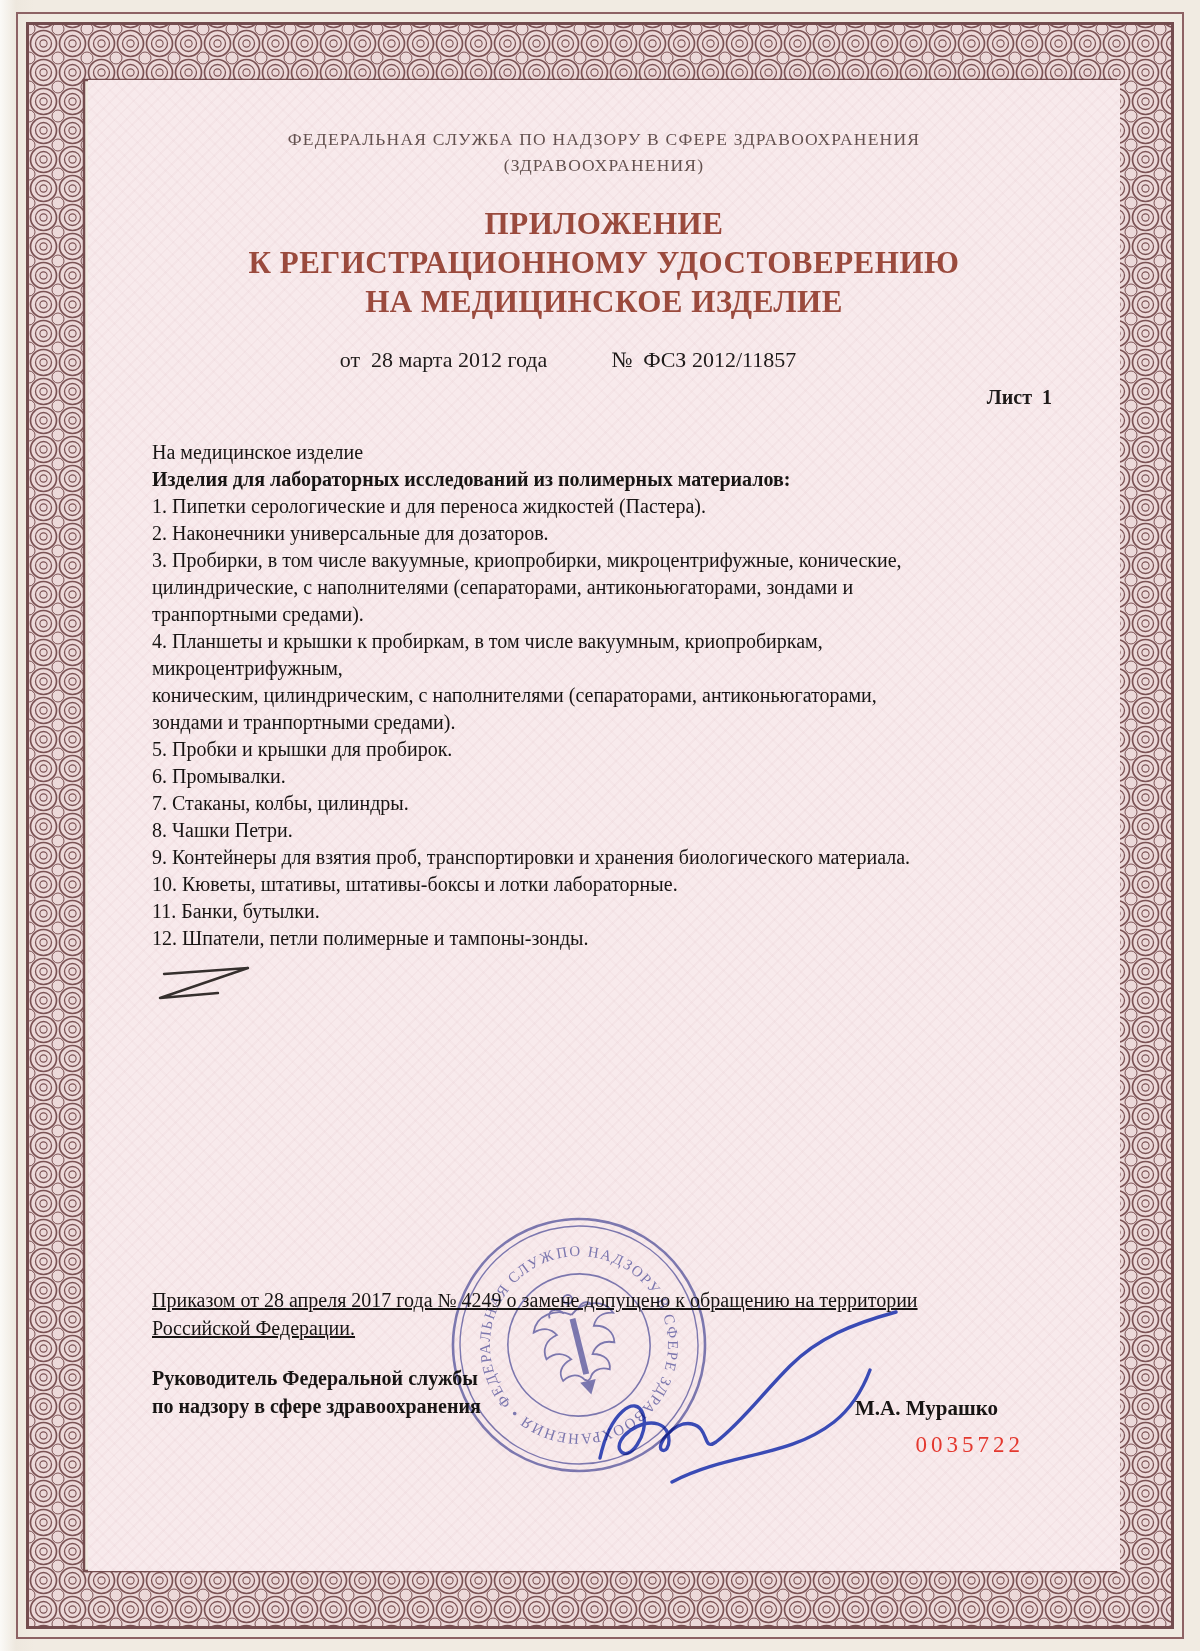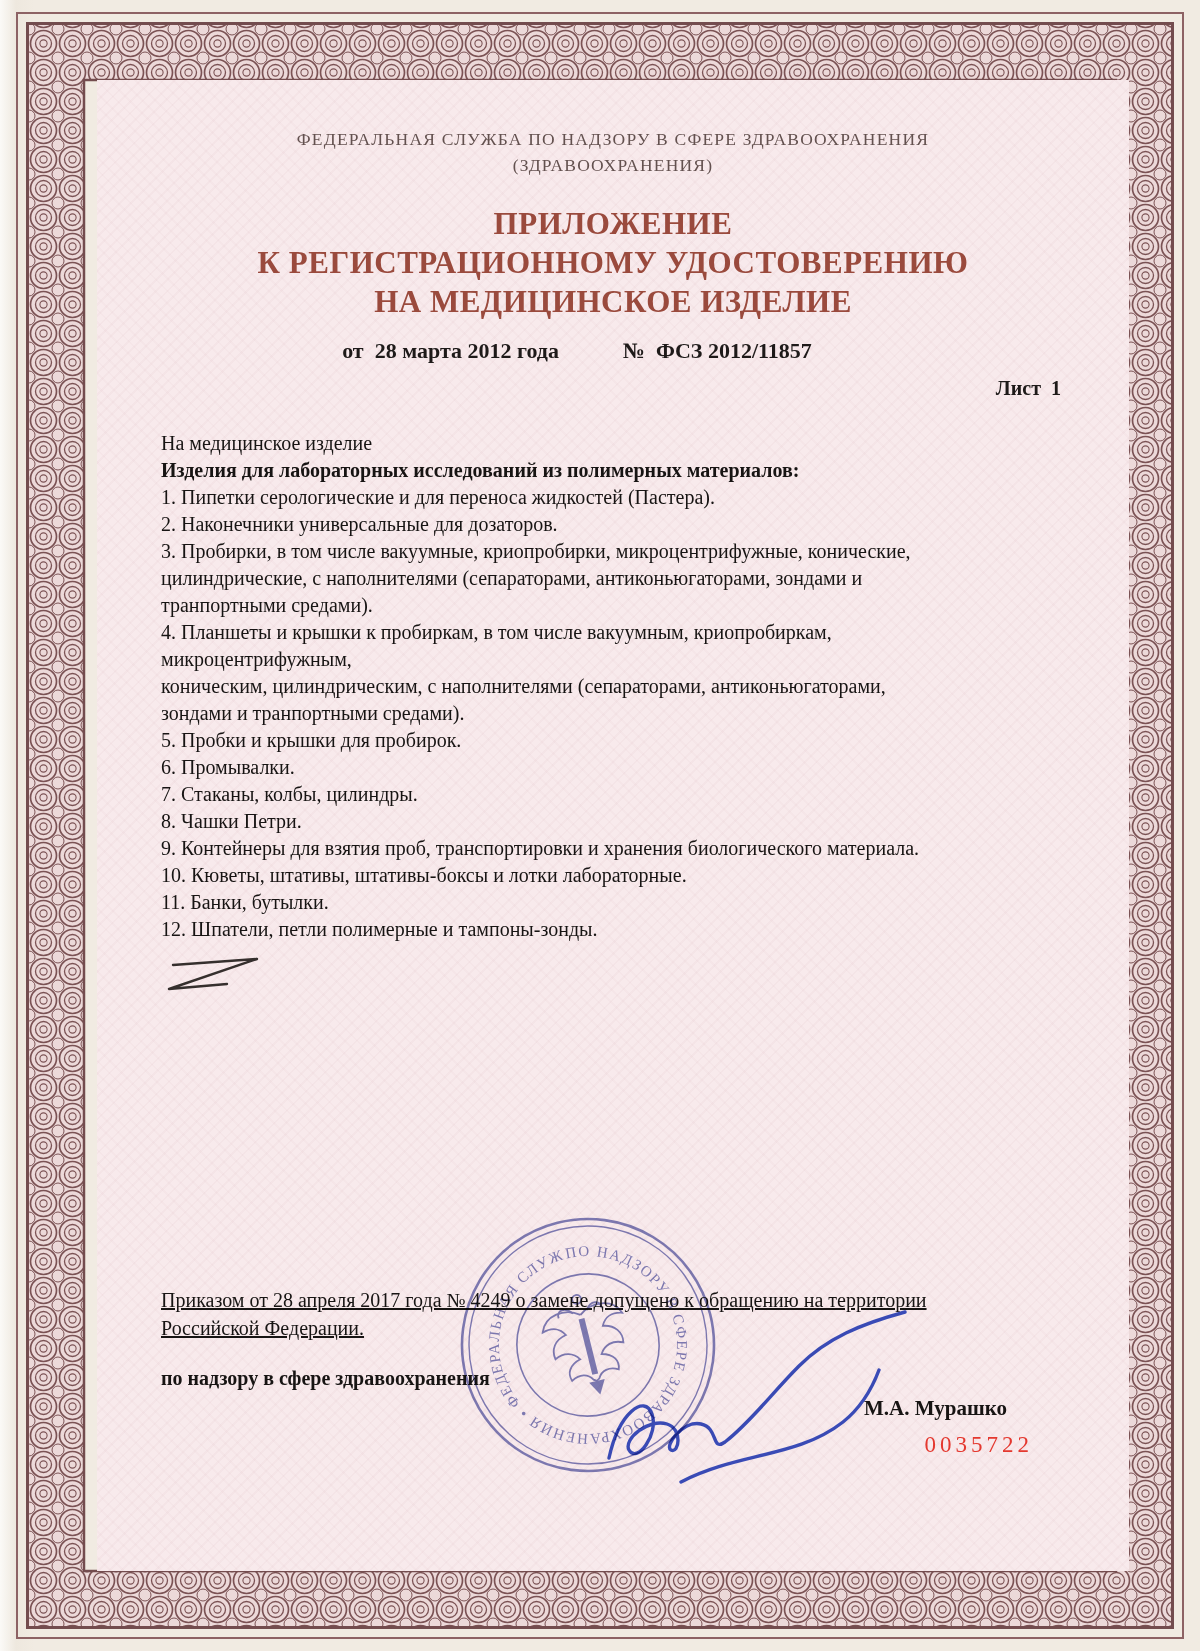--- a/index.html
+++ b/index.html
@@ -4,34 +4,34 @@
 <style>
   * { margin:0; padding:0; box-sizing:border-box; }
   html,body { background:#d9d5cd; }
   body { font-family:"Liberation Serif","DejaVu Serif",serif; }
 
   .page { position:relative; width:1200px; height:1651px; margin:0 auto;
           background:linear-gradient(90deg,#fbfaf7 0,#eee8de 16px,#f1ebe2 34px,#f1ebe2 100%); overflow:hidden; }
 
   .frame { position:absolute; left:0; top:0; color:var(--frame,#7b5254); }
 
-  .inner { position:absolute; left:97px; top:80px; width:1032px; height:1491px;
+  .inner { position:absolute; left:88px; top:80px; width:1032px; height:1491px;
            background-color:#f8eaec;
            background-image:
              repeating-linear-gradient(-45deg, rgba(187,132,141,0.055) 0 2px, rgba(0,0,0,0) 2px 8px),
              repeating-linear-gradient(45deg, rgba(187,132,141,0.045) 0 2px, rgba(0,0,0,0) 2px 9px); }
 
   .header { margin-top:46px; text-align:center; color:#63514f; font-size:17.5px;
             line-height:26px; letter-spacing:1.2px; }
 
   .title { margin-top:26px; text-align:center; color:var(--title,#9a4a3d); font-weight:bold;
            font-size:31px; line-height:39px; letter-spacing:.5px; }
 
-  .meta-row { margin-top:17px; text-align:center; transform:translateX(-36px);
-              font-weight:bold; font-size:22px; color:#1e1a19; }
+  .meta-row { margin-top:26px; text-align:center; transform:translateX(-36px);
+              font-weight:normal; font-size:22px; color:#1e1a19; }
   .meta-row .gap { display:inline-block; width:64px; }
   .pre { white-space:pre; }
 
   .sheet { margin-top:13px; padding-right:68px; text-align:right; font-weight:bold;
            font-size:20px; color:#1e1a19; }
 
   .body-block { margin:30px 0 0 64px; width:782px; font-size:20px; line-height:27px; color:#171413; }
   .body-block .bold { font-weight:bold; }
   .items p { white-space:pre-line; }
 
@@ -123,20 +123,21 @@
           <p class="item">12. Шпатели, петли полимерные и тампоны-зонды.</p>
         </div>
       <svg class="zmark" width="100" height="44" viewBox="0 0 100 44">
         <path d="M10,12 L94,6 L6,36 L64,31" fill="none" stroke="currentColor" stroke-width="2.4" stroke-linecap="round" stroke-linejoin="round"></path>
       </svg>
     </div>
 
     <div class="order">Приказом от 28 апреля 2017 года № 4249 о замене допущено к обращению на территории Российской Федерации.</div>
 
     <div class="signer">
+      <div>Руководитель Федеральной службы</div>
       <div>по надзору в сфере здравоохранения</div>
     </div>
 
     <div class="signer-name">М.А. Мурашко</div>
 
     <div class="serial">0035722</div>
 
     <svg class="stamp" width="270" height="270" viewBox="0 0 270 270">
       <defs>
         <path id="ringPath" d="M 135,46 A 89,89 0 1 1 134.95,46"></path>

